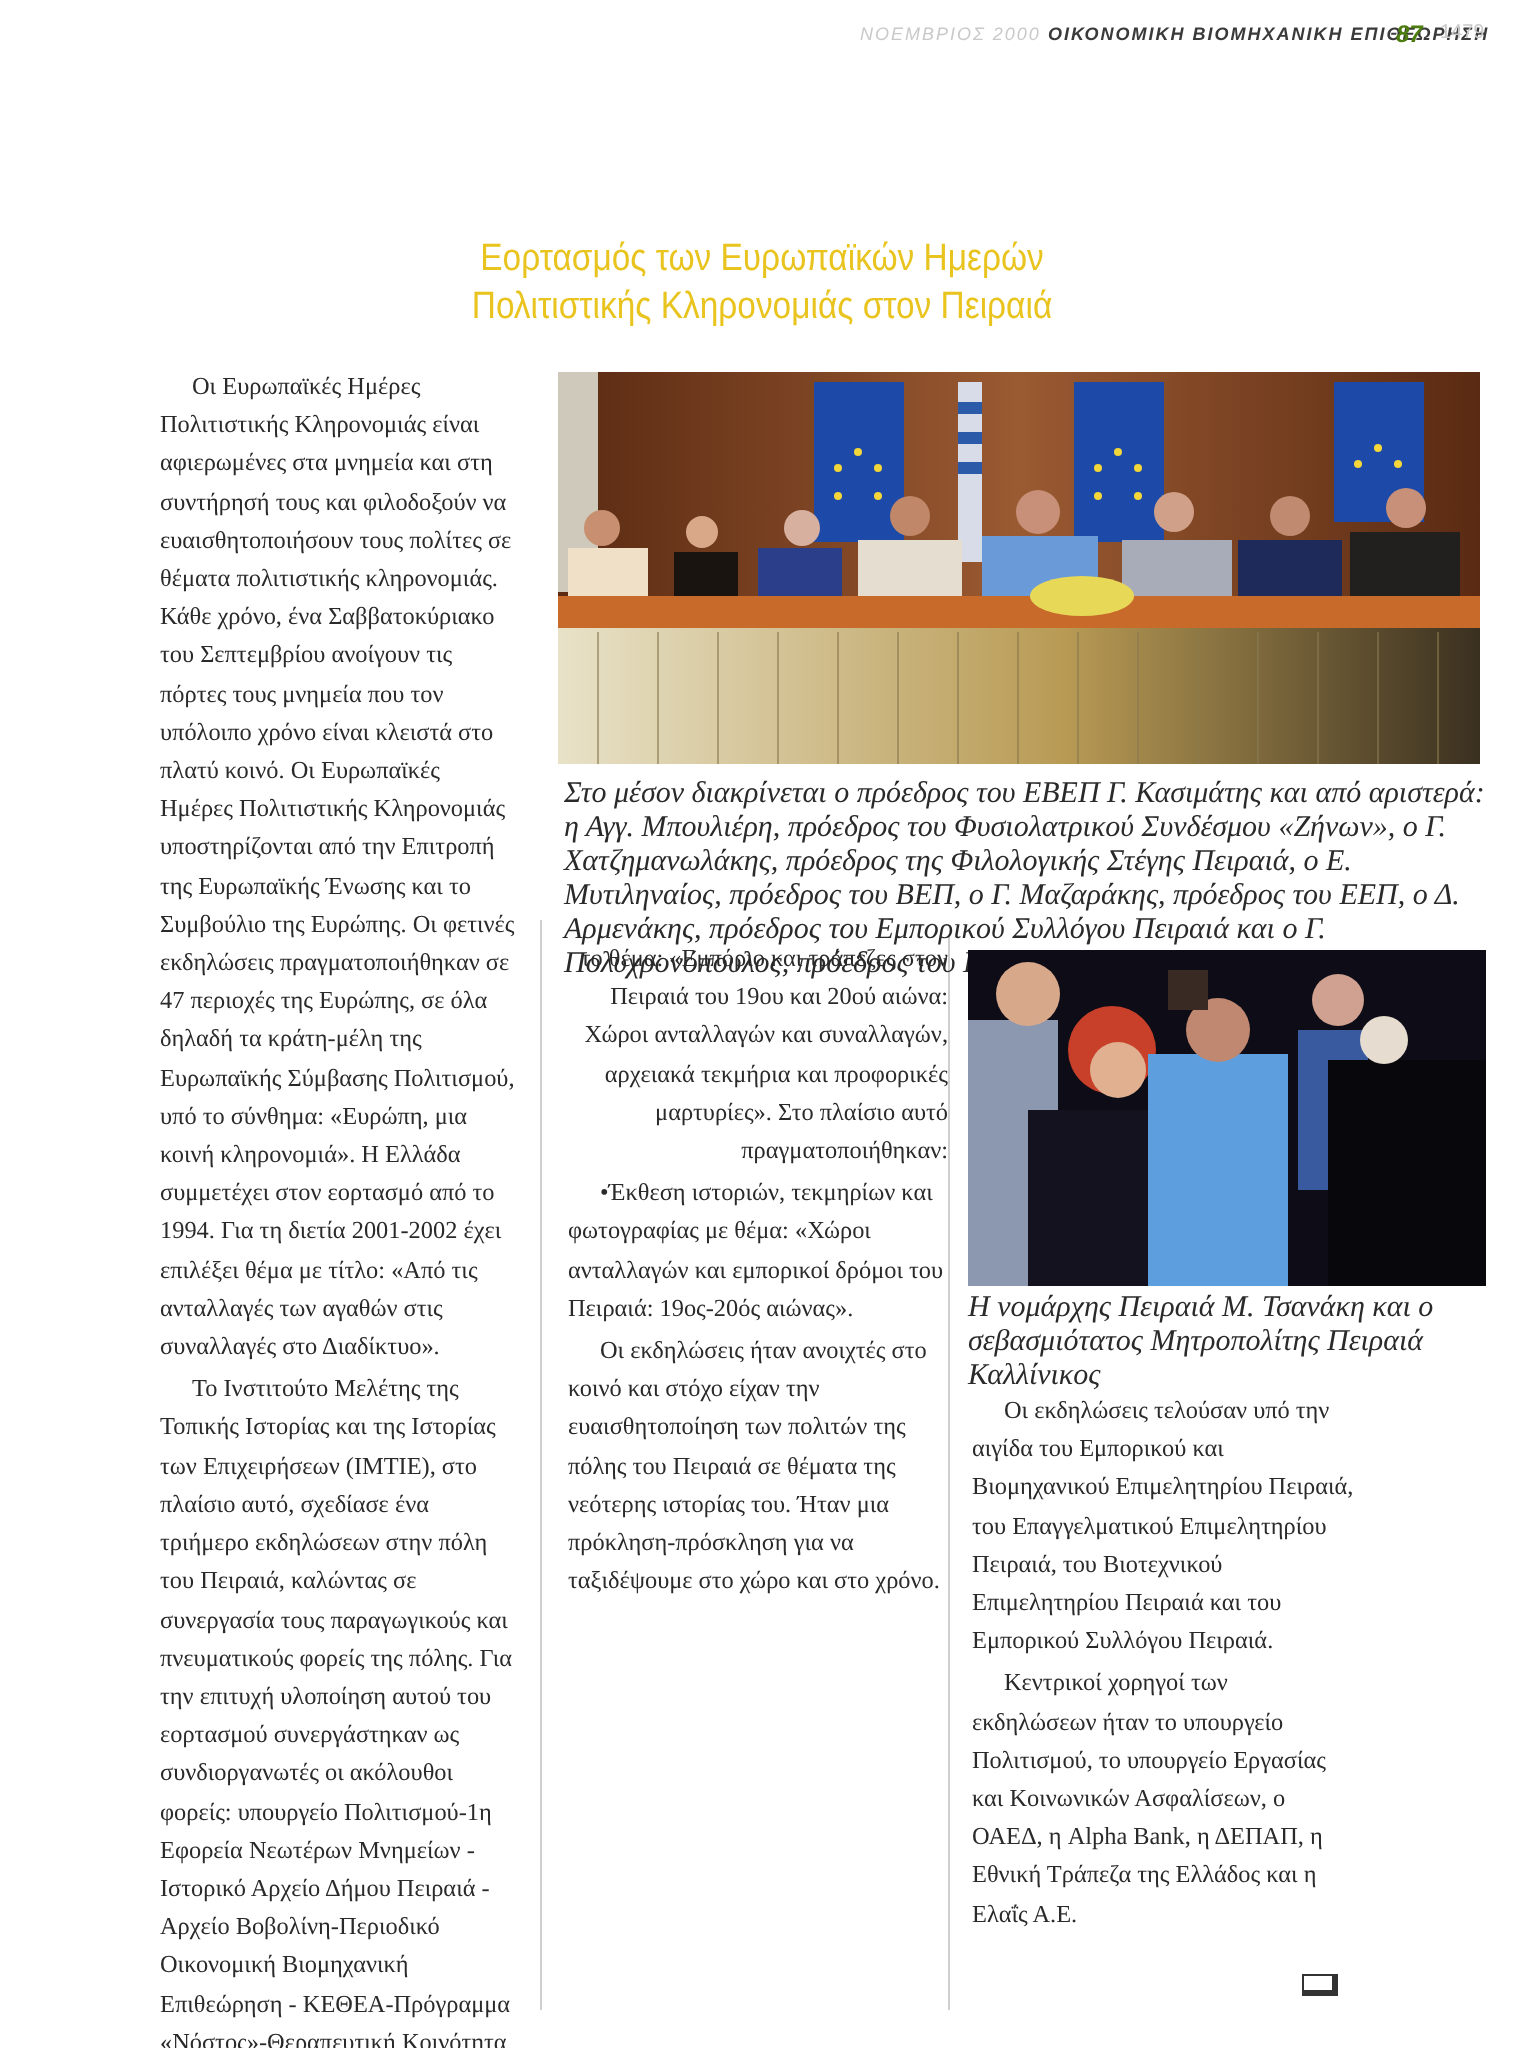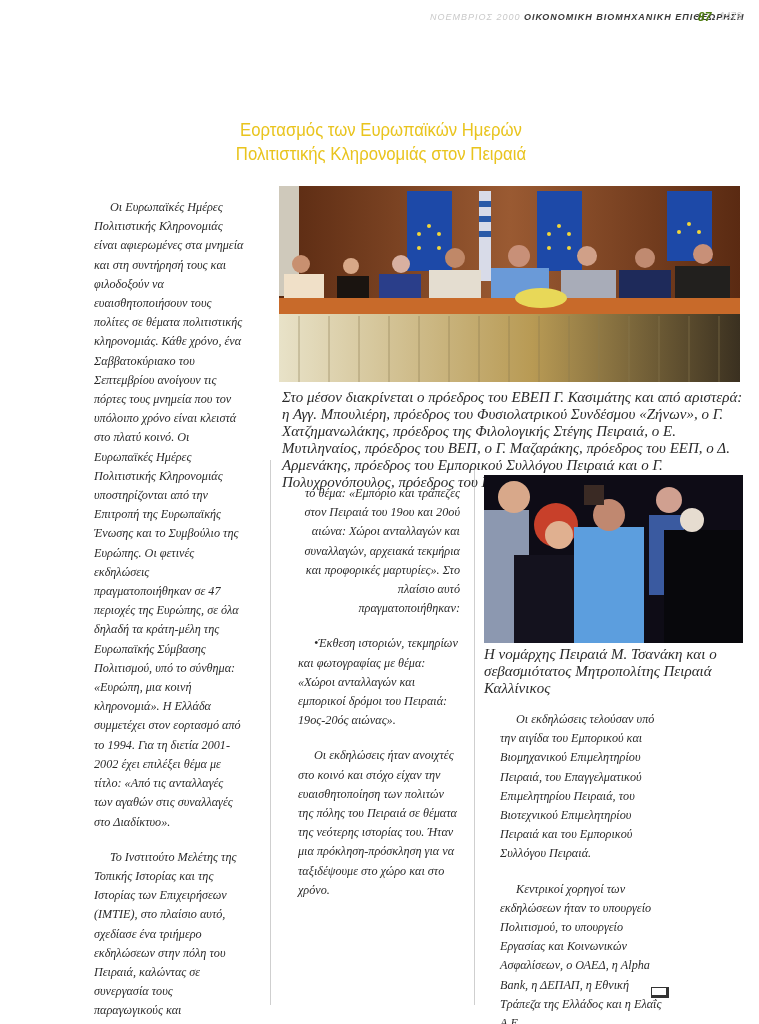--- a/index.html
+++ b/index.html
@@ -9,21 +9,21 @@
             font-family:"Liberation Sans","DejaVu Sans",sans-serif; font-size:9px;
             font-style:italic; letter-spacing:1px; white-space:nowrap; }
   .header .month { color:#c9c9c9; }
   .header .mag { color:#3a3a3a; font-weight:bold; }
   .header .pnum { position:absolute; left:268px; top:-2px; font-size:12px; font-weight:bold; color:#4d7c0f; letter-spacing:0; }
   .header .pnum2 { position:absolute; left:290px; top:-1px; font-size:10px; color:#c9c9c9; font-style:normal; letter-spacing:0; }
   .title { position:absolute; top:118px; left:200px; width:362px; text-align:center;
            font-family:"Liberation Sans","DejaVu Sans",sans-serif; font-size:19px;
            line-height:24px; color:#e9c41e; font-stretch:condensed; transform:scaleX(0.88); transform-origin:center; }
   .col { position:absolute; font-size:12.2px; line-height:19.2px; text-align:left; }
-  .col p { margin:16px; text-indent:16px;font-style:italic; }
+  .col p { margin:2px; text-indent:16px; }
   .col p.noind { text-indent:0;text-align:right; }
   .col1 { left:78px; top:182px; width:182px; }
   .col2 { left:282px; top:468px; width:194px; }
   .col3 { left:484px; top:694px; width:195px; }
   .bullet::before { content:"\2022 "; }
   .vline { position:absolute; width:1px; background:#cfcfcf; }
   .photo1 { position:absolute; left:279px; top:186px; width:461px; height:196px; overflow:hidden; background:#7a3a1c; }
   .photo2 { position:absolute; left:484px; top:475px; width:259px; height:168px; overflow:hidden; background:#0c0c14; }
   .cap { position:absolute; font-style:italic; font-size:15px; line-height:17px; color:#2a2a2a; }
   .cap1 { left:282px; top:389px; width:470px; }

